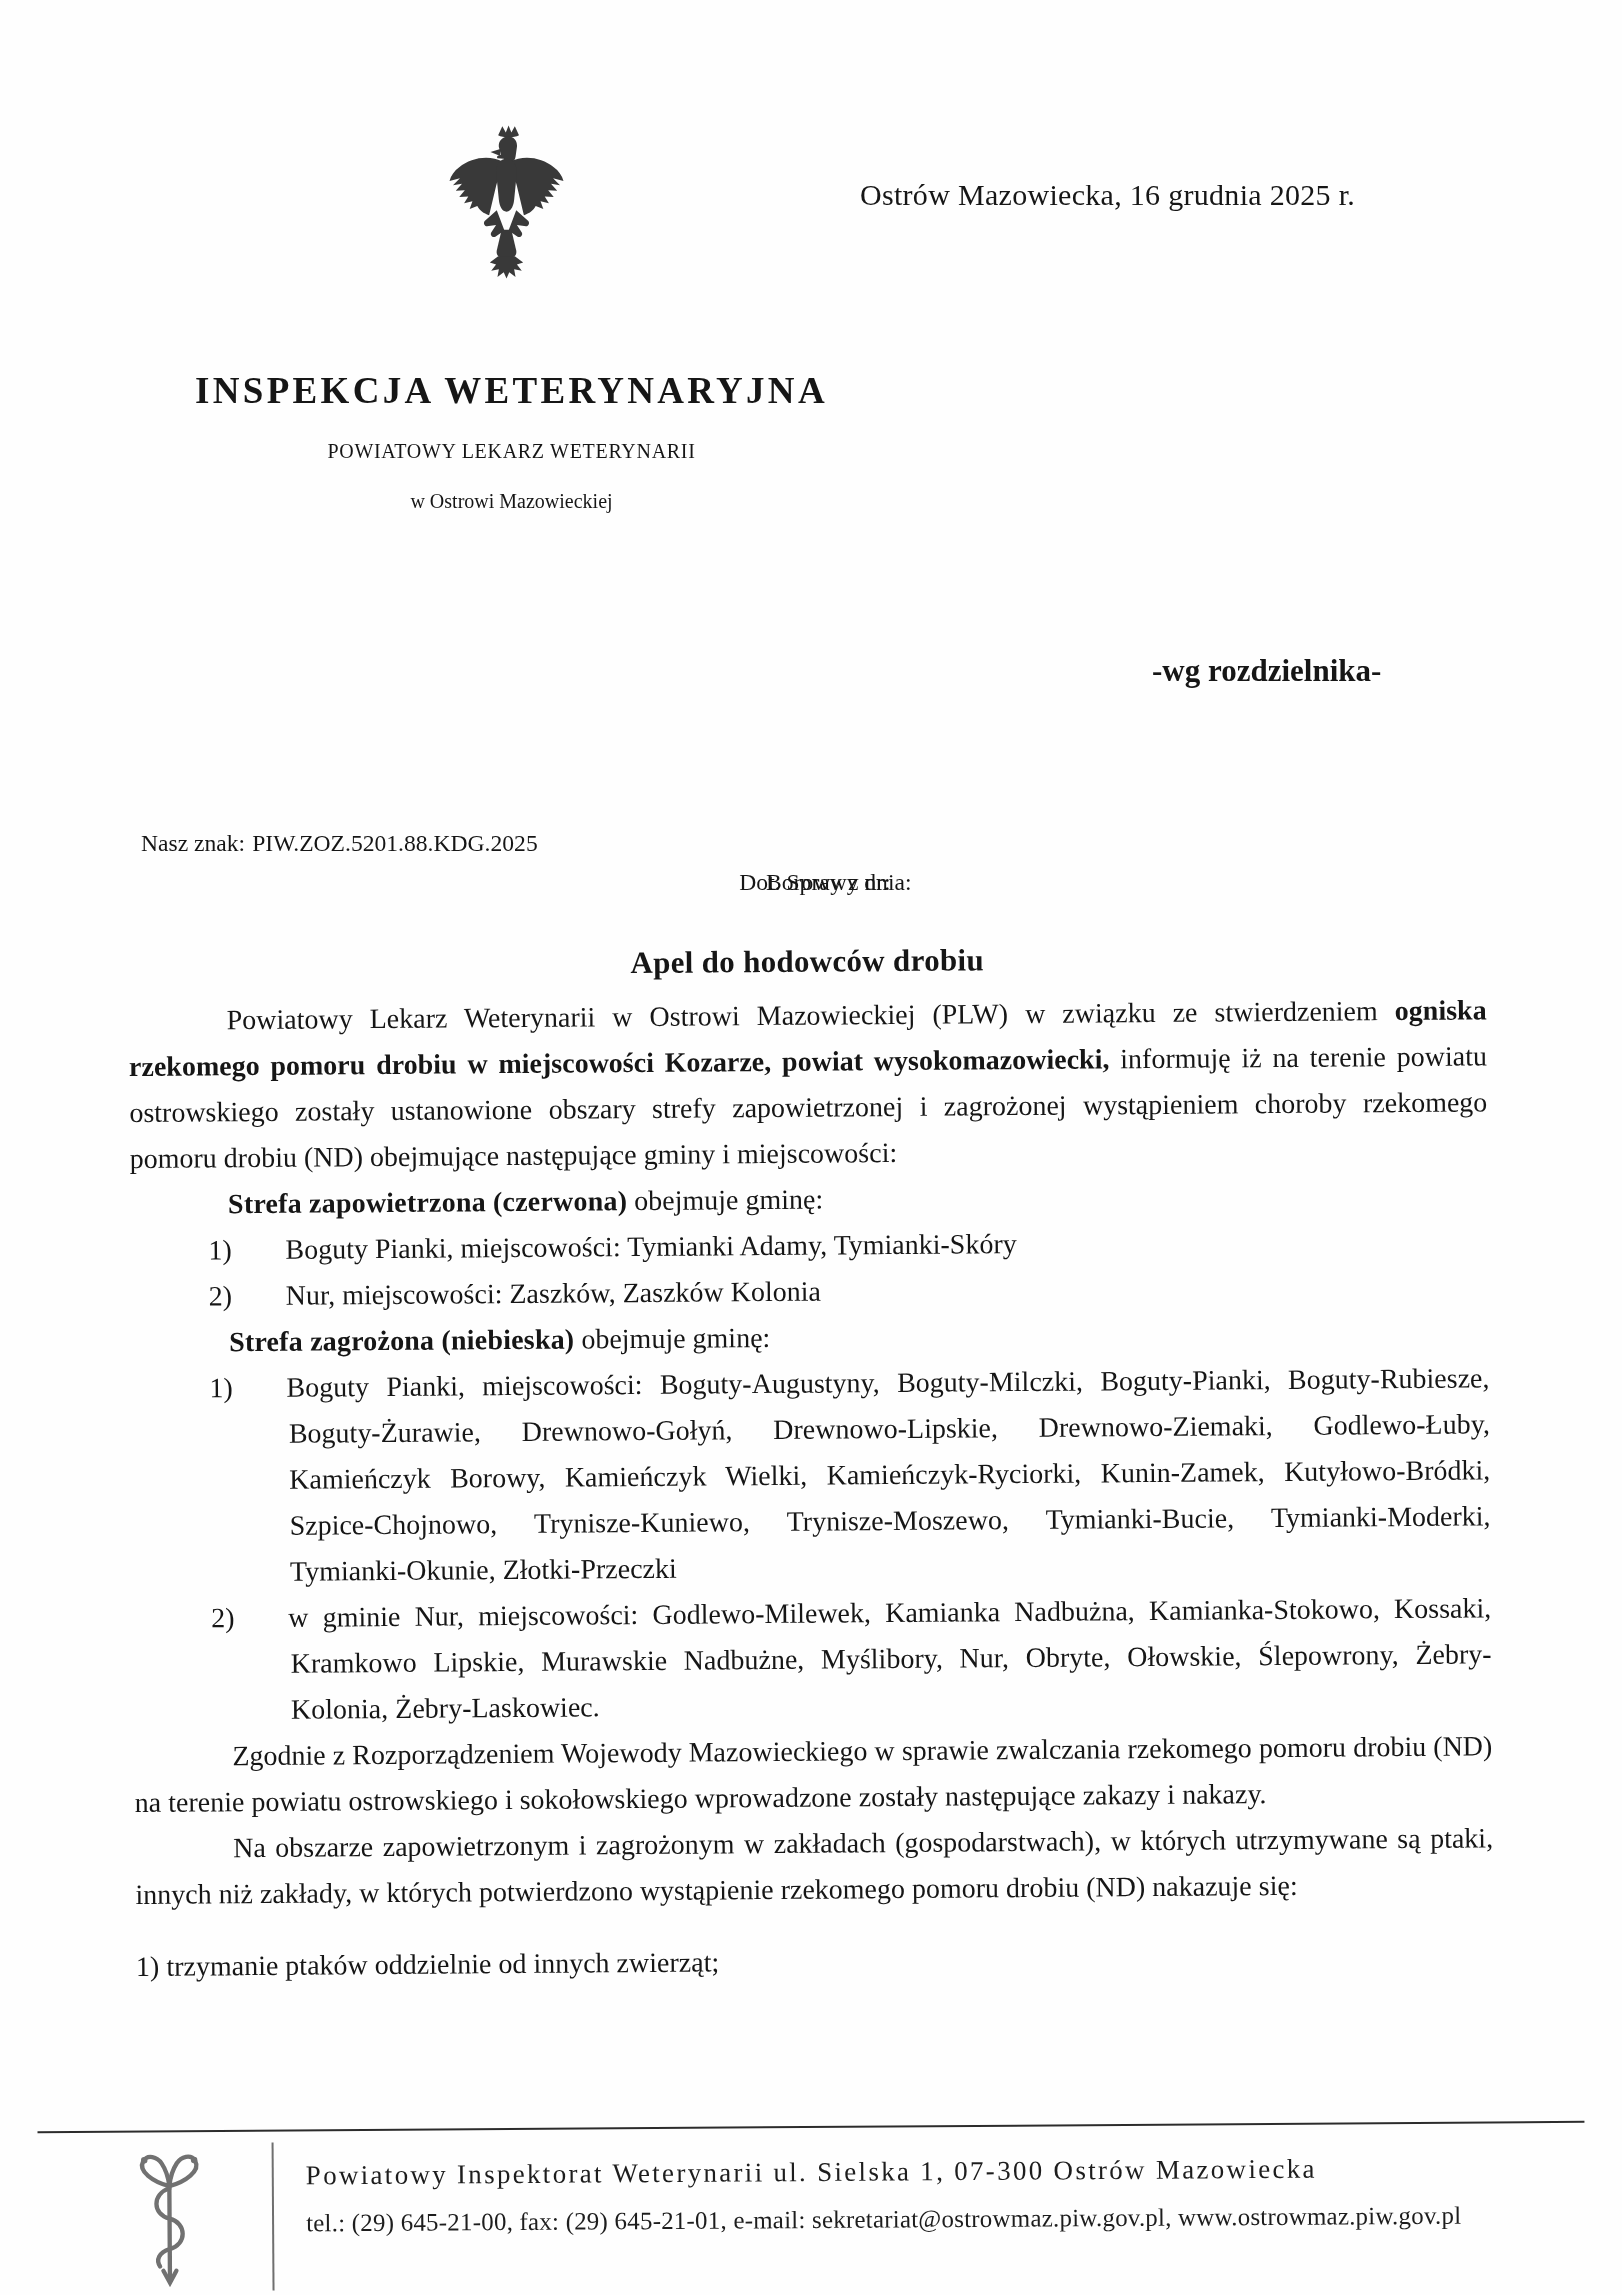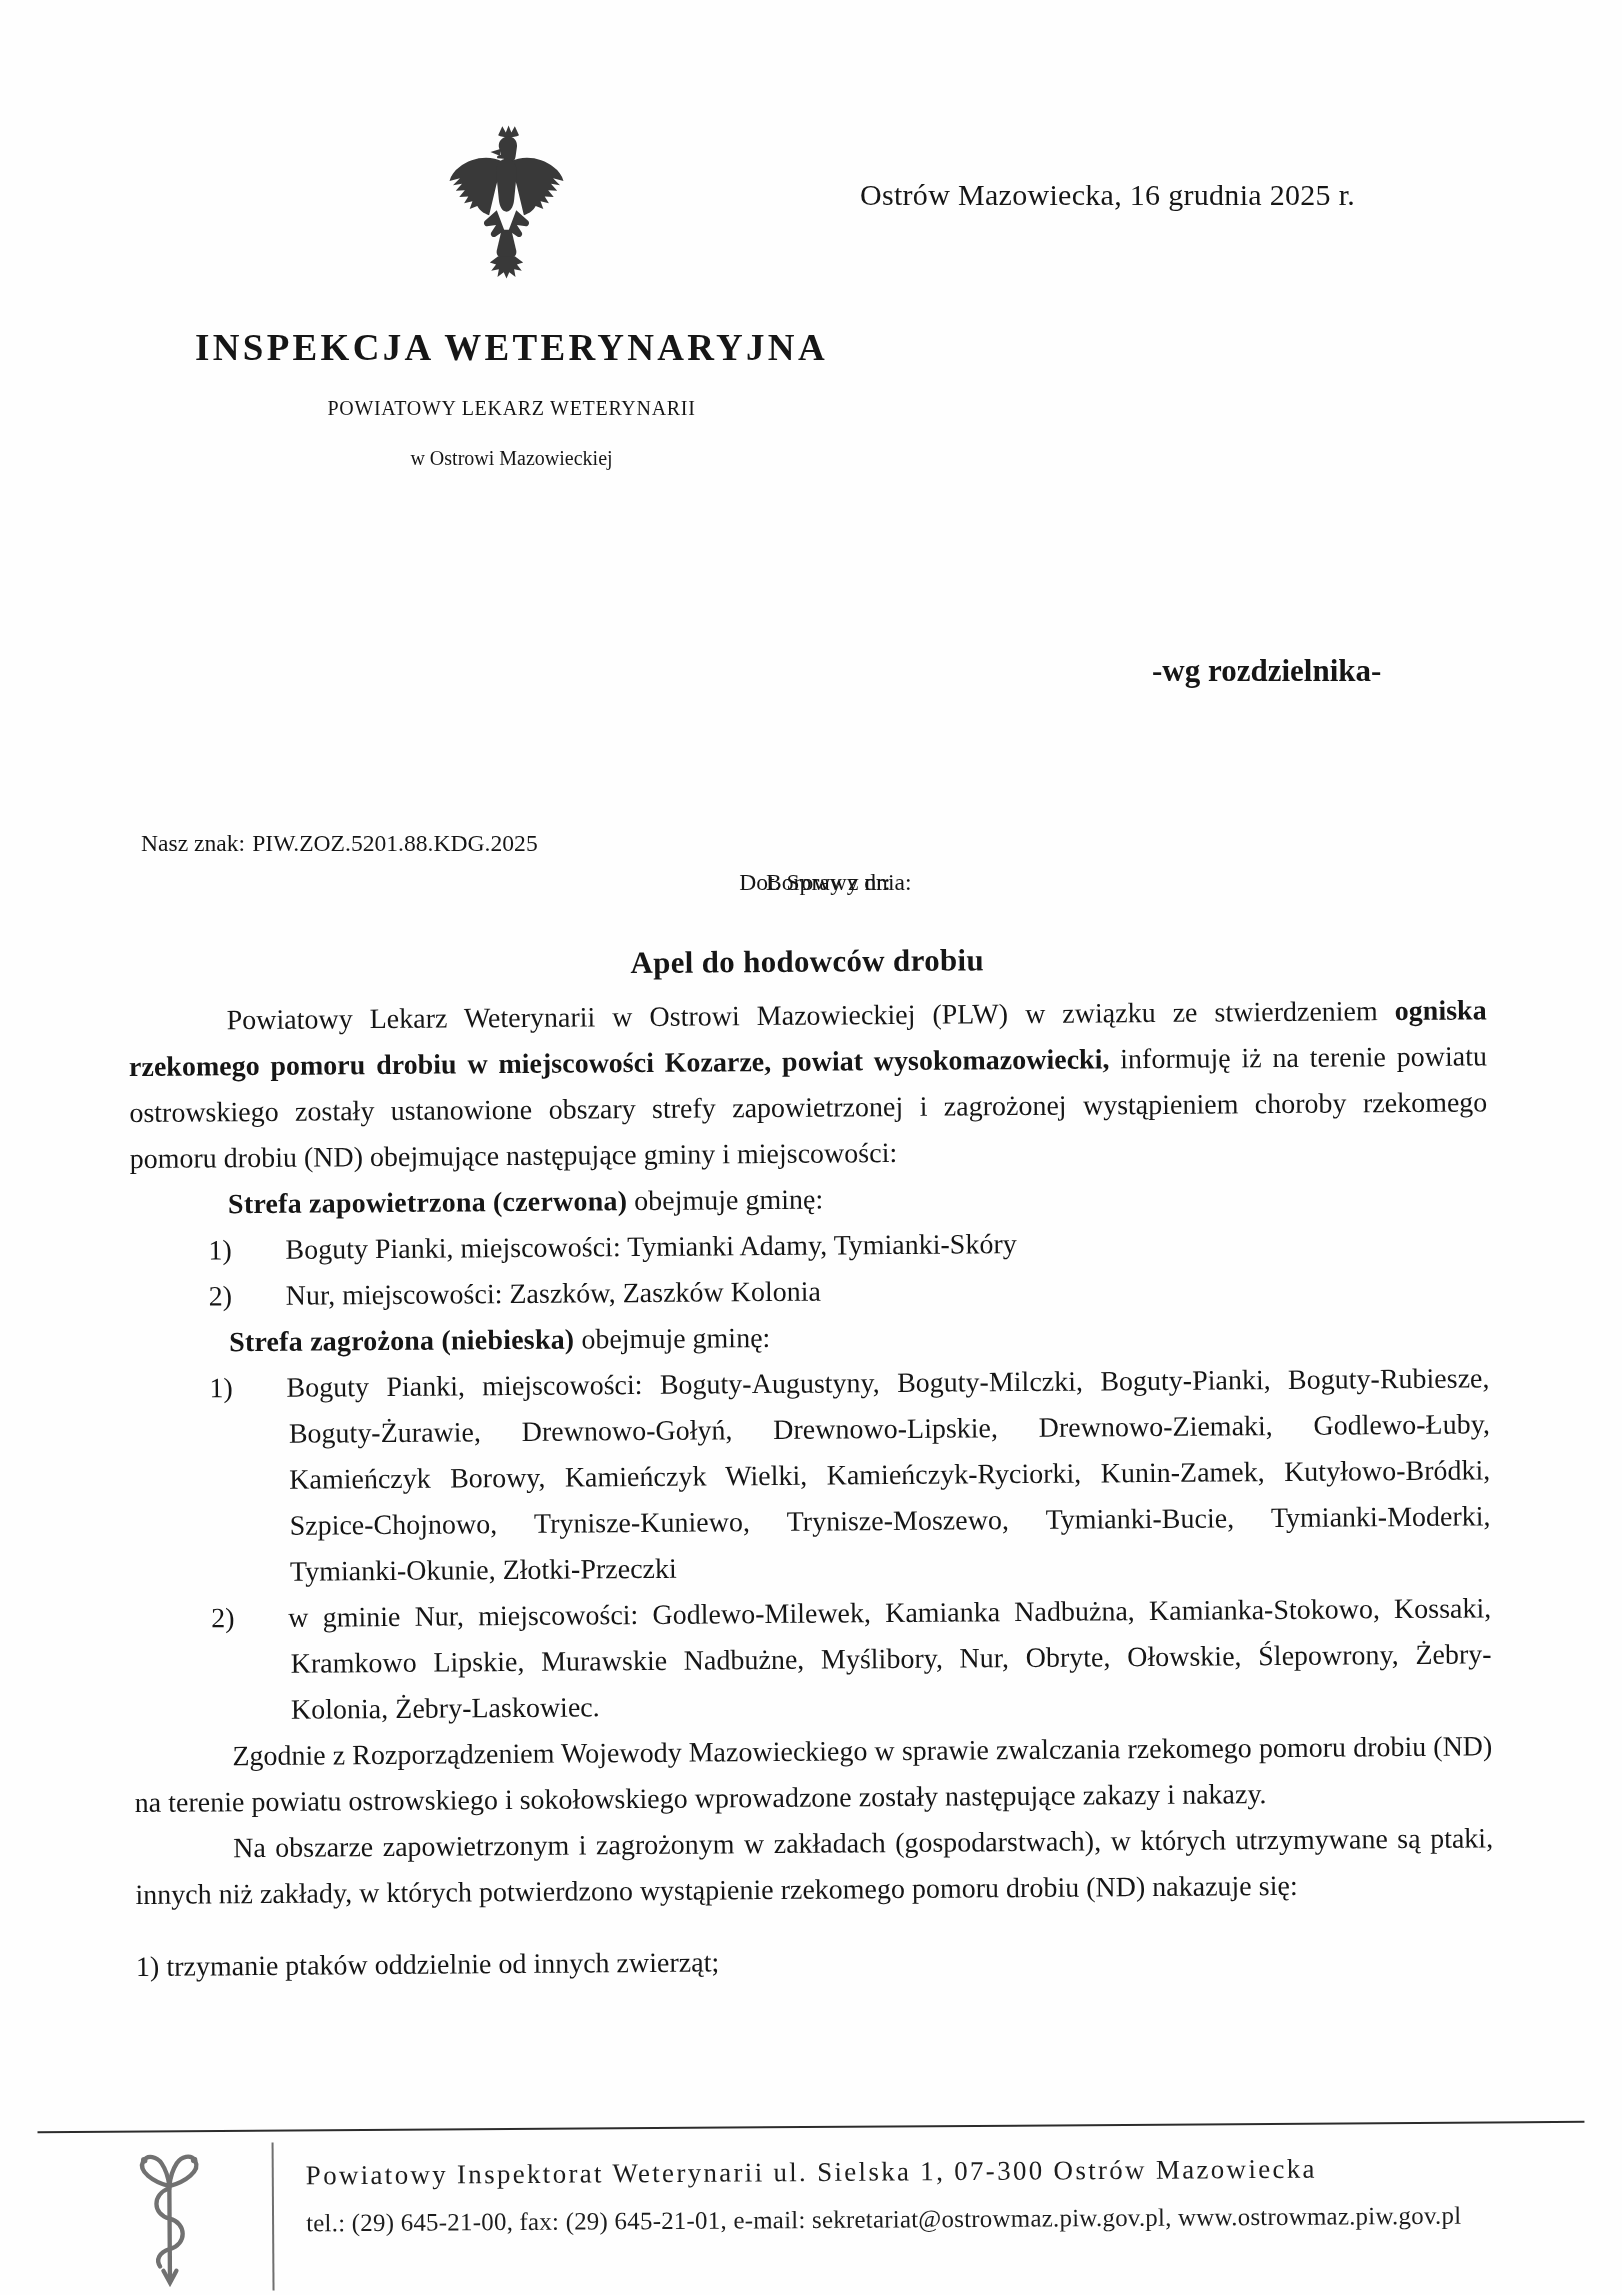--- a/index.html
+++ b/index.html
@@ -13,21 +13,21 @@
     padding-left:8px;
   }
   
   .emblem{position:absolute;left:437px;top:123px;width:139px;height:169px;opacity:.88;}
   .emblem svg{width:100%;height:100%;}
   .date-line{
     position:absolute;left:860px;top:178px;width:628px;
     font-size:30px;letter-spacing:0.3px;white-space:nowrap;
   }
   .org{position:absolute;left:137px;top:326px;width:749px;text-align:center;}
-  .org-name{font-size:37px;font-weight:bold;letter-spacing:3.3px;white-space:nowrap;}
+  .org-name{font-size:37px;font-weight:bold;letter-spacing:3.3px;white-space:nowrap;margin-top:43px;}
   .org-title{font-size:20px;margin-top:27.5px;letter-spacing:0.7px;white-space:nowrap;}
   .org-loc{font-size:20px;margin-top:27.5px;white-space:nowrap;}
   .distribution{
     position:absolute;left:1152px;top:633px;
     font-size:31px;font-weight:bold;white-space:nowrap;margin-top:20px;
   }
   
   .refs{position:absolute;left:141px;top:830px;width:1348px;font-size:23.6px;}
   .ref-row{white-space:nowrap;}
   .ref-val{margin-left:7px;}

